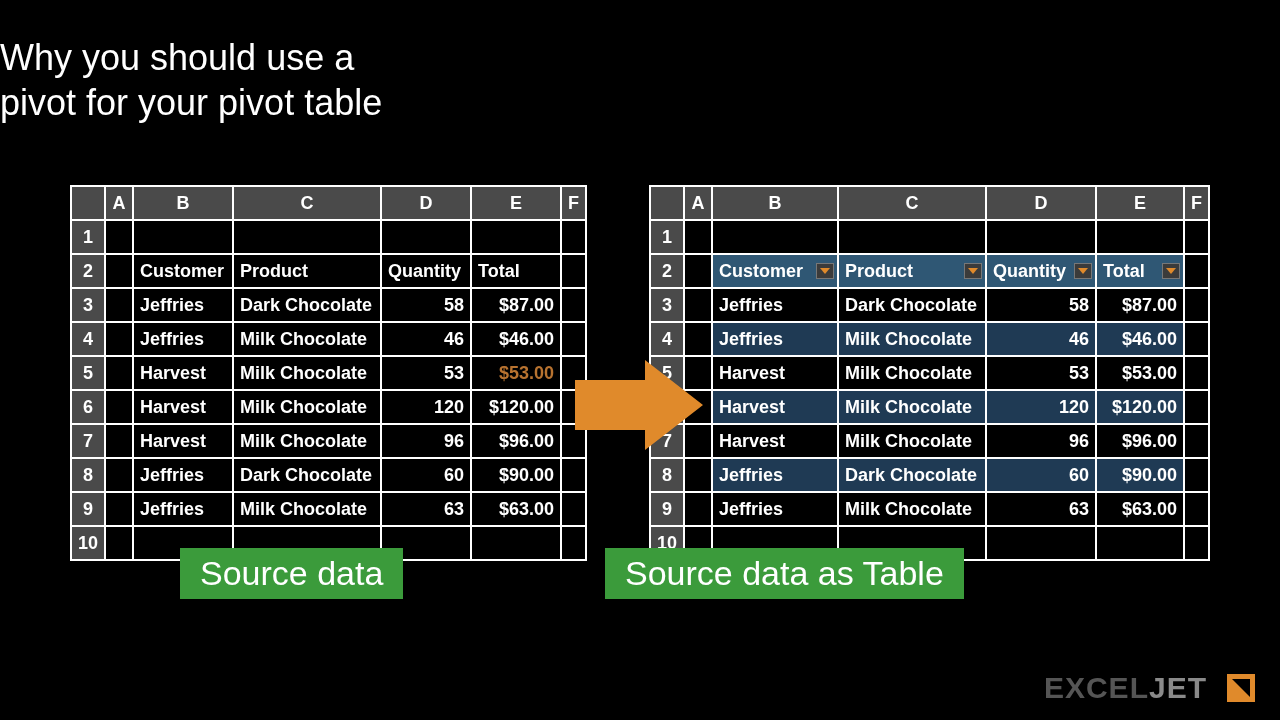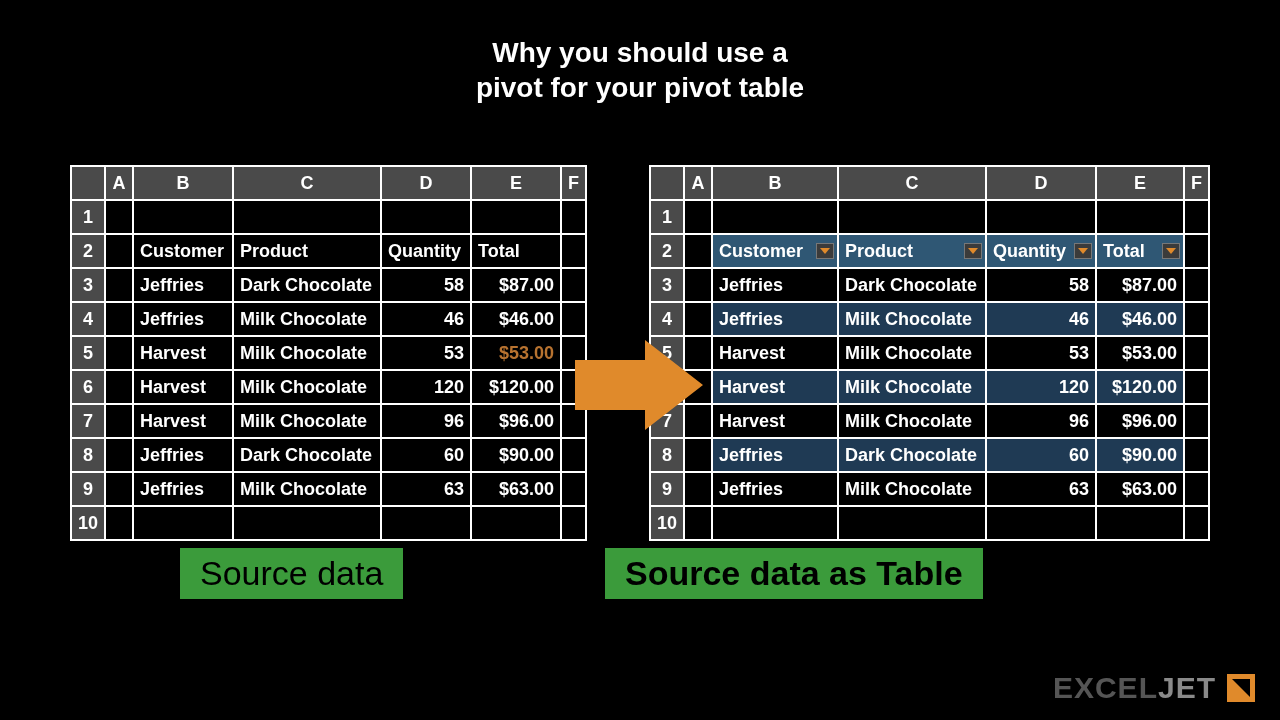--- a/index.html
+++ b/index.html
@@ -6,23 +6,23 @@
   body {
     background: #000;
     width: 1280px;
     height: 720px;
     font-family: "Segoe UI", Arial, sans-serif;
     color: #fff;
     position: relative;
     overflow: hidden;
   }
   .title {
-    text-align: center;
-    font-size: 28px;
-    font-weight: bold;
+    text-align: left;
+    font-size: 36px;
+    font-weight: normal;
     padding-top: 35px;
     line-height: 1.25;
   }
   .tables-wrap {
     display: flex;
     justify-content: space-between;
     padding: 0 70px;
     margin-top: 60px;
     position: relative;
   }
@@ -99,36 +99,36 @@
     left: 50%;
     top: 170px;
     transform: translateX(-50%);
     z-index: 5;
   }
 
   
   .green-label {
     position: absolute;
     background: #3b9b3b;
-    color: #000000;
+    color: #ffffff;
     font-size: 34px;
     padding: 6px 20px;
     font-weight: normal;
   }
   .label-left { left: 180px; top: 548px; }
-  .label-right { left: 605px; top: 548px; font-weight: bold; }
+  .label-right { left: 605px; top: 548px; }
 
   
   .logo {
     position: absolute;
     right: 25px;
     bottom: 15px;
     display: flex;
     align-items: center;
-    gap: 11px;
+    gap: 20px;
   }
   .logo-text {
     font-size: 30px;
     font-weight: 900;
     letter-spacing: 1px;
     color: #8a8a8a;
   }
   .logo-text .dark { color: #555; }
   .logo-icon {
     width: 28px;

